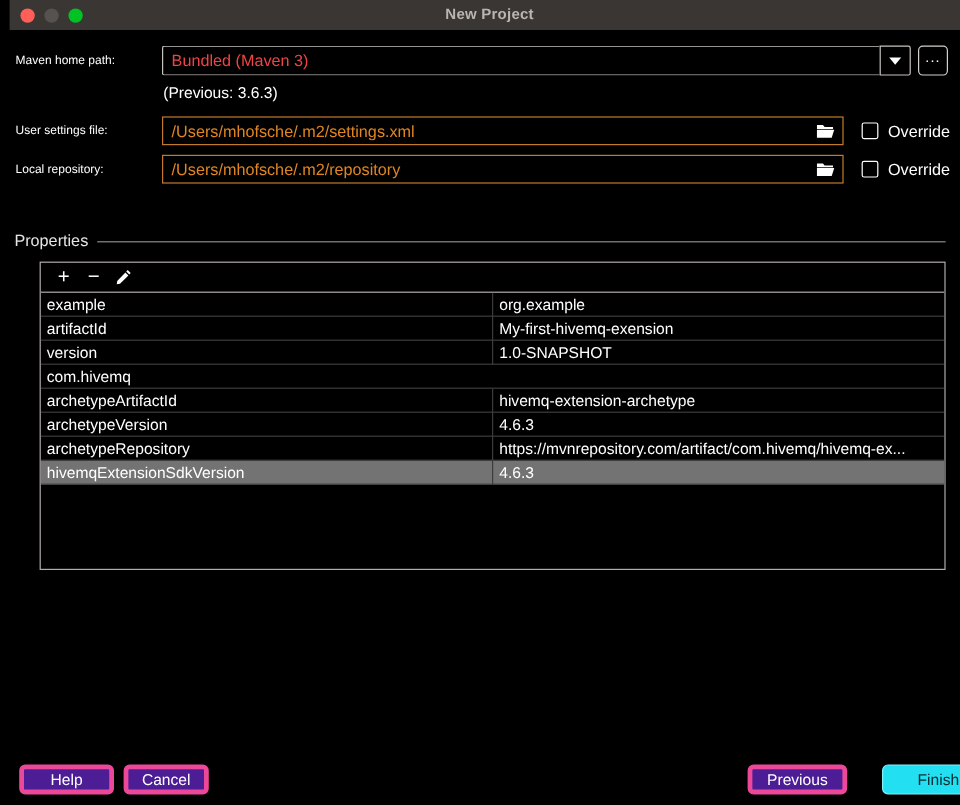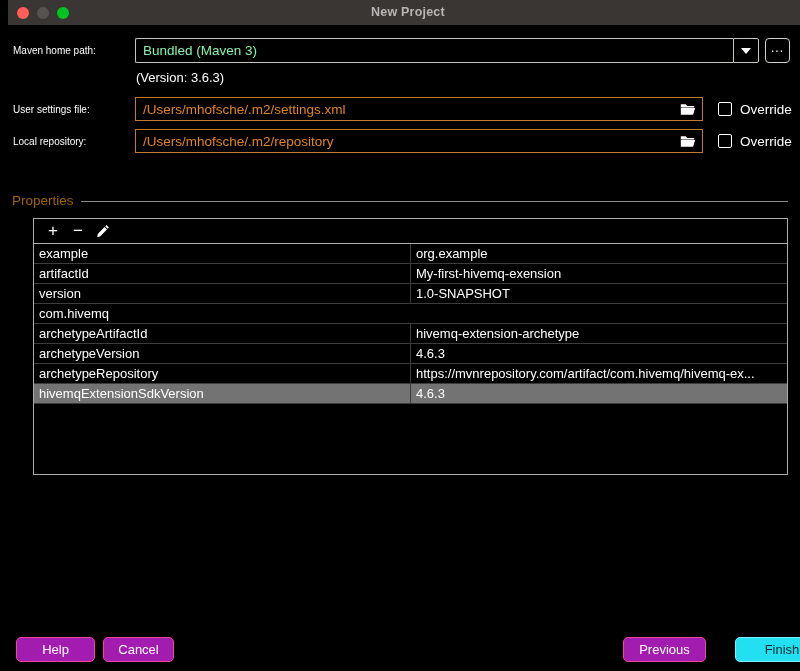--- a/index.html
+++ b/index.html
@@ -85,21 +85,21 @@
     width: 624px;
     height: 25px;
     display: flex;
   }
   .combo-input {
     flex: 1;
     height: 25px;
     border: 1px solid #c8c4c0;
     border-right: none;
     background: #000000;
-    color: #86efac;
+    color: #ef4444;
     font-size: 13.5px;
     display: flex;
     align-items: center;
     padding-left: 7px;
     border-radius: 2px 0 0 2px;
   }
   .combo-arrow {
     width: 26px; height: 25px;
     border: 1px solid #c8c4c0;
     background: #000000;
@@ -179,21 +179,21 @@
   }
   .override-label {
     color: #ffffff;
     font-size: 13.5px;
   }
 
   
   .group-title {
     position: absolute;
     left: 12px; top: 168px;
-    color: #a16207;
+    color: #e5e5e5;
     font-size: 13.5px;
     background: #000000;
     padding-right: 7px;
     z-index: 2;
   }
   .group-line {
     position: absolute;
     left: 12px; top: 176px;
     width: 776px; height: 1px;
     background: #8e8a87;
@@ -255,23 +255,23 @@
     white-space: nowrap;
     overflow: hidden;
     height: 20px;
     line-height: 20px;
   }
 
   
   .btn {
     position: absolute;
     height: 25px;
-    border: 1px solid #ec4899;
+    border: 4px solid #ec4899;
     border-radius: 5px;
-    background: #a21caf;
+    background: #4c1d95;
     color: #ffffff;
     font-size: 13px;
     display: flex;
     align-items: center;
     justify-content: center;
   }
   .btn.primary {
     background: #22dff2;
     border: 1px solid #7ff0fb;
     color: #0a2b30;
@@ -299,21 +299,21 @@
 
     <div class="combo-wrap">
       <div class="combo-input">Bundled (Maven 3)</div>
       <div class="combo-arrow">
         <span class="tri"></span>
       </div>
     </div>
 
     <div class="ellipsis-btn">...</div>
 
-    <div class="version-note">(Version: 3.6.3)</div>
+    <div class="version-note">(Previous: 3.6.3)</div>
 
     <div class="field-row" style="left:13px; top:72px;">
       <span class="field-label">User settings file:</span>
     </div>
     <div class="path-field" style="top:72px;">
       <span class="path-text">/Users/mhofsche/.m2/settings.xml</span>
       <span class="folder-icon">
         <svg width="16" height="13" viewBox="0 0 16 13" aria-hidden="true">
           <path d="M0.8 1.2h5l1.4 1.7h7V4.4H0.8Z" fill="#ffffff"></path>
           <path d="M0.8 5.1h14.4l-2.1 6.6H0.8Z" fill="#ffffff"></path>

